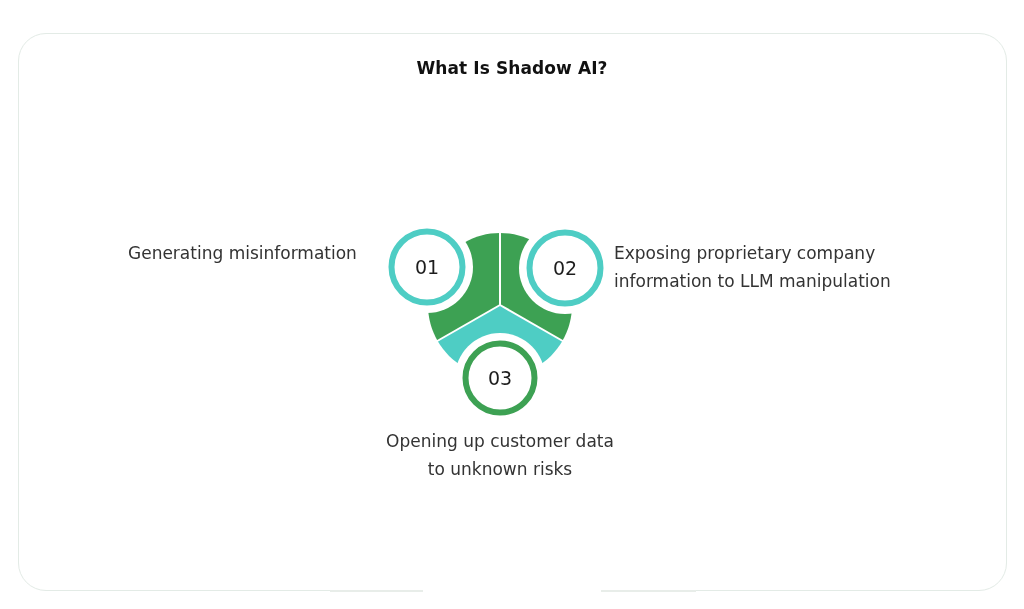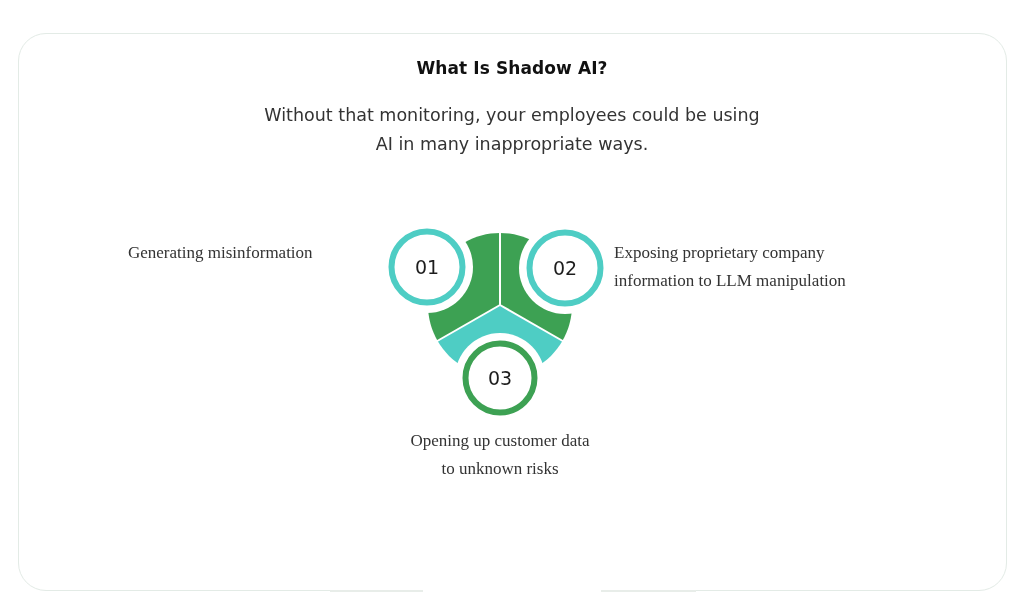--- a/index.html
+++ b/index.html
@@ -19,21 +19,21 @@
     }
     .subtitle {
       position: absolute; left: 212px; width: 600px; top: 93px; text-align: center;
       font-size: 17.5px; line-height: 29px; color: #333; font-weight: normal;
     }
     .subtitle span { display: block; }
     .label {
       position: absolute; font-size: 17px; line-height: 28px; color: #333;
       white-space: nowrap;
     }
-    .label span { display: block; font-family: Liberation Serif, serif; }
+    .label span { display: block; }
     .label-01 { left: 128px; top: 231px; text-align: left; }
     .label-02 { left: 614px; top: 231px; text-align: left; }
     .label-03 { left: 350px; width: 300px; top: 419px; text-align: center; }
     .graphic { position: absolute; left: 380px; top: 210px; width: 240px; height: 210px; }
     .num {
       font-family: "DejaVu Sans", sans-serif; font-size: 19px; fill: #1d1d1d;
     }
     .footer-line {
       position: absolute; top: 582px; height: 2px; background: #e8ede9;
     }
@@ -49,24 +49,20 @@
     }
   </style>
 </head>
 <body>
 
 <div class="stage">
   <div class="card"></div>
 
   <div class="title">What Is Shadow AI?</div>
 
-  <div class="subtitle">
-    <span>Without that monitoring, your employees could be using</span>
-    <span>AI in many inappropriate ways.</span>
-  </div>
 
   <div class="label label-01">
     <span>Generating misinformation</span>
   </div>
 
   <div class="label label-03">
     <span>Opening up customer data</span>
     <span>to unknown risks</span>
   </div>
 

